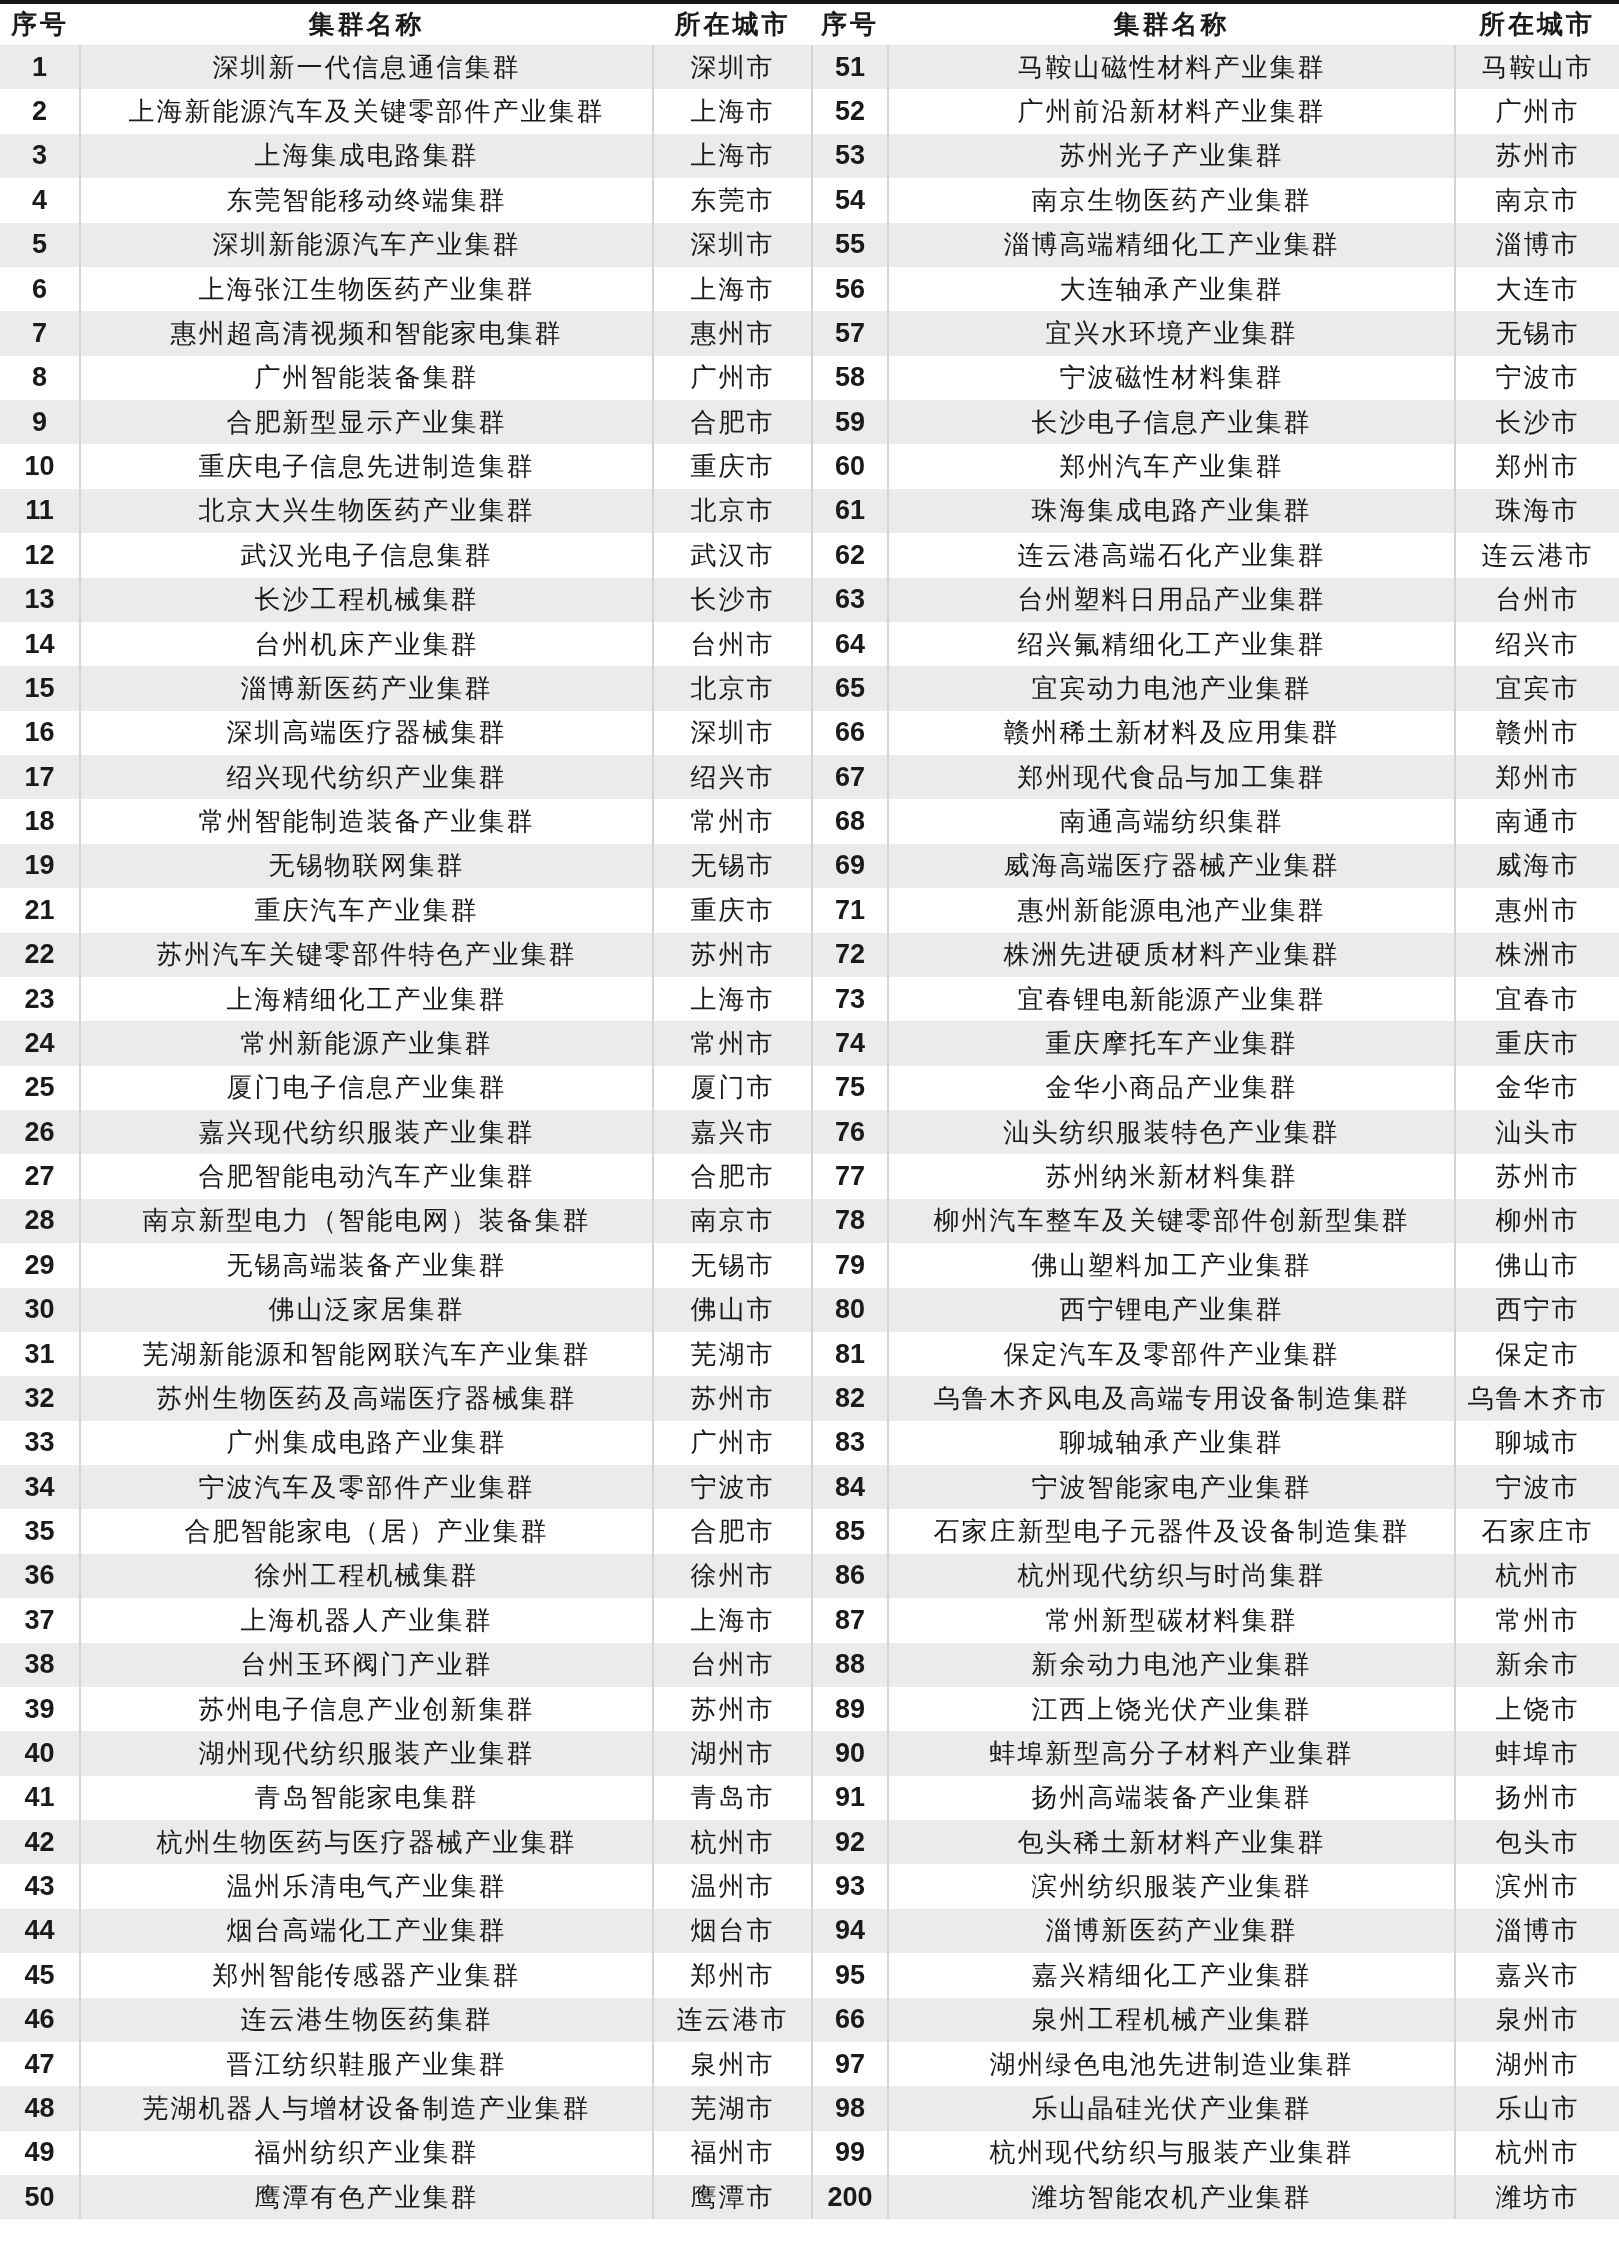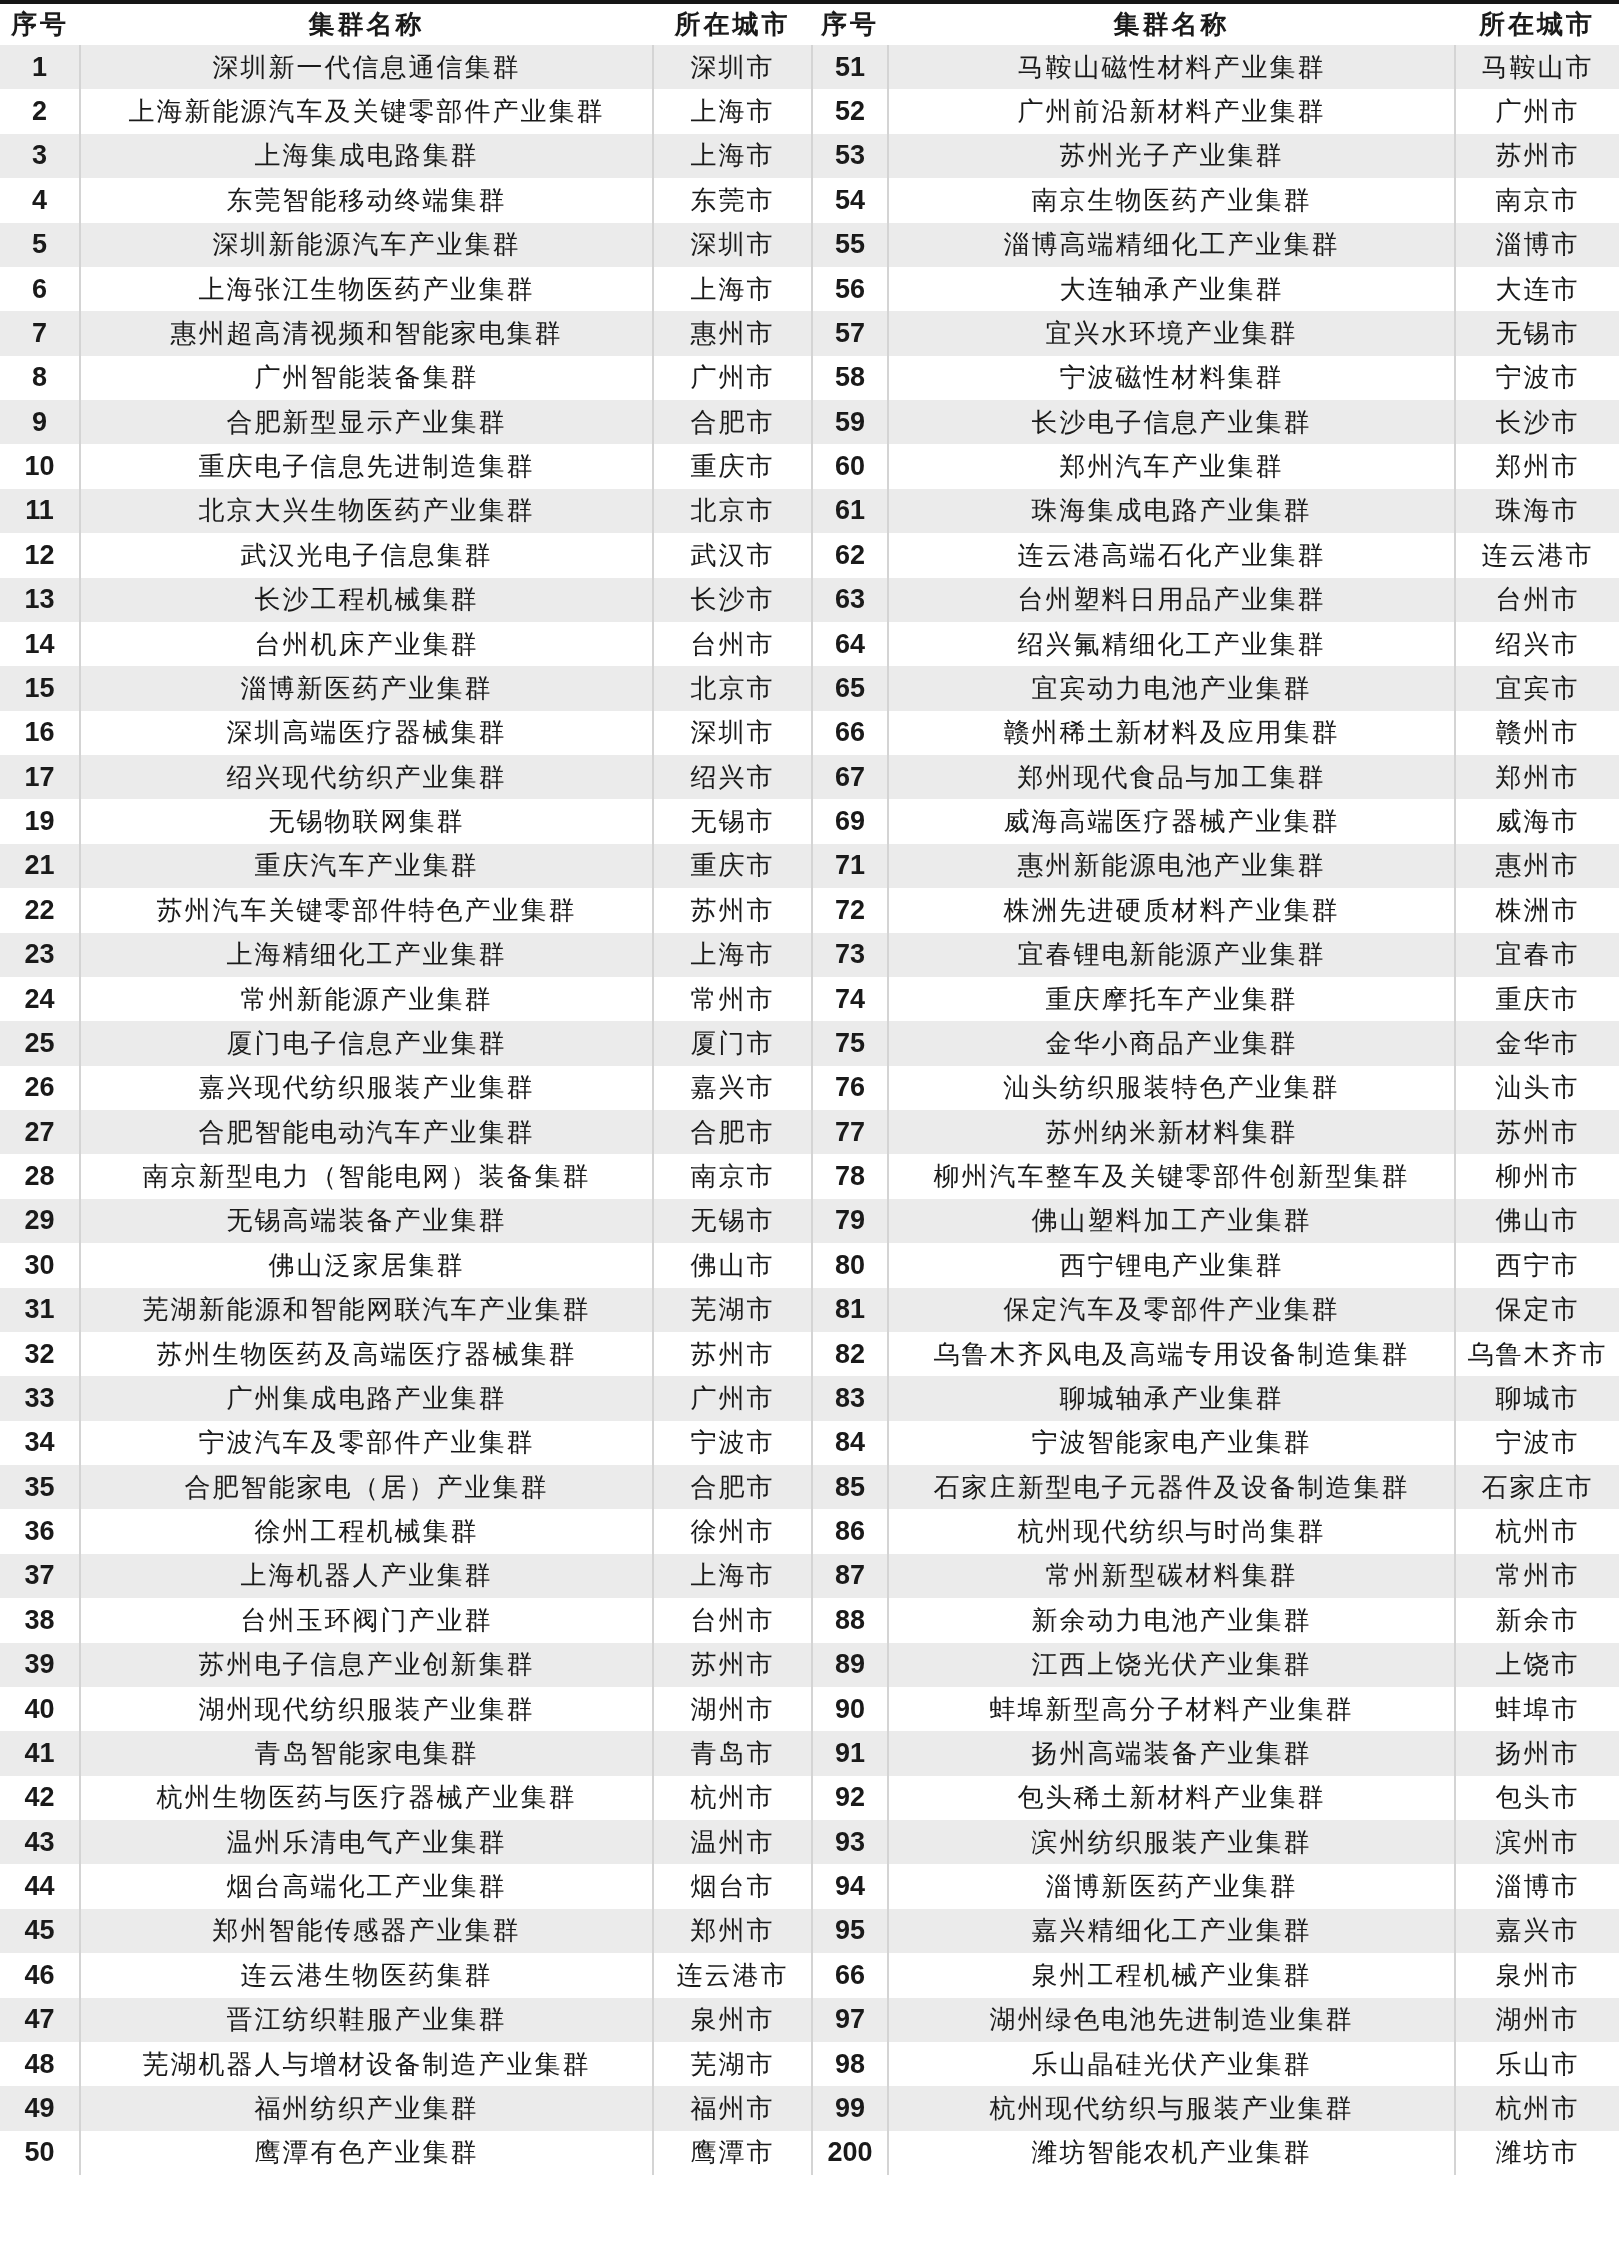--- a/index.html
+++ b/index.html
@@ -195,20 +195,28 @@
         </tr>
         <tr>
           <td class="cell-no">17</td>
           <td class="cell-name">绍兴现代纺织产业集群</td>
           <td class="cell-city">绍兴市</td>
           <td class="cell-no">67</td>
           <td class="cell-name">郑州现代食品与加工集群</td>
           <td class="cell-city">郑州市</td>
         </tr>
         <tr>
+          <td class="cell-no">18</td>
+          <td class="cell-name">常州智能制造装备产业集群</td>
+          <td class="cell-city">常州市</td>
+          <td class="cell-no">68</td>
+          <td class="cell-name">南通高端纺织集群</td>
+          <td class="cell-city">南通市</td>
+        </tr>
+        <tr>
           <td class="cell-no">19</td>
           <td class="cell-name">无锡物联网集群</td>
           <td class="cell-city">无锡市</td>
           <td class="cell-no">69</td>
           <td class="cell-name">威海高端医疗器械产业集群</td>
           <td class="cell-city">威海市</td>
         </tr>
         <tr>
           <td class="cell-no">21</td>
           <td class="cell-name">重庆汽车产业集群</td>

